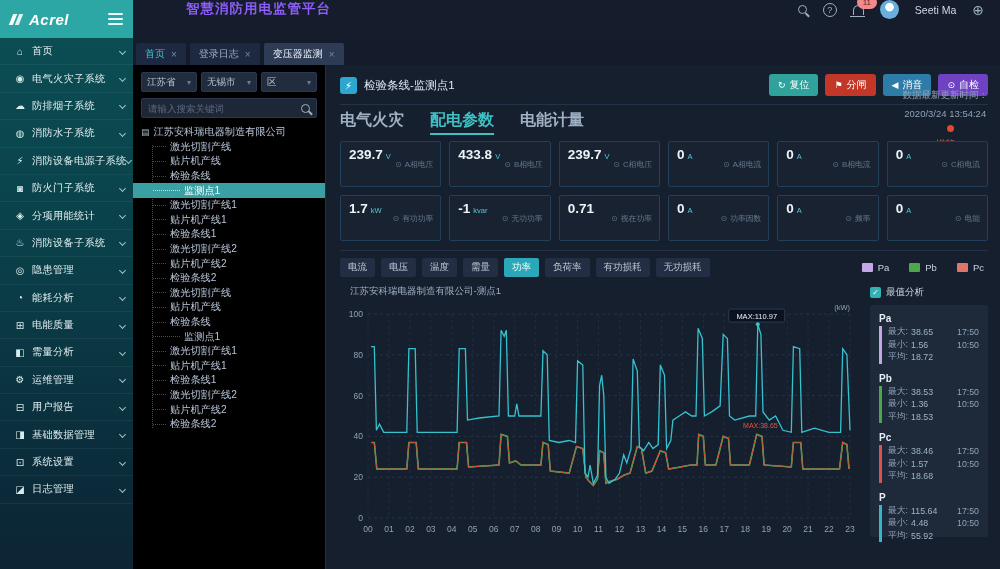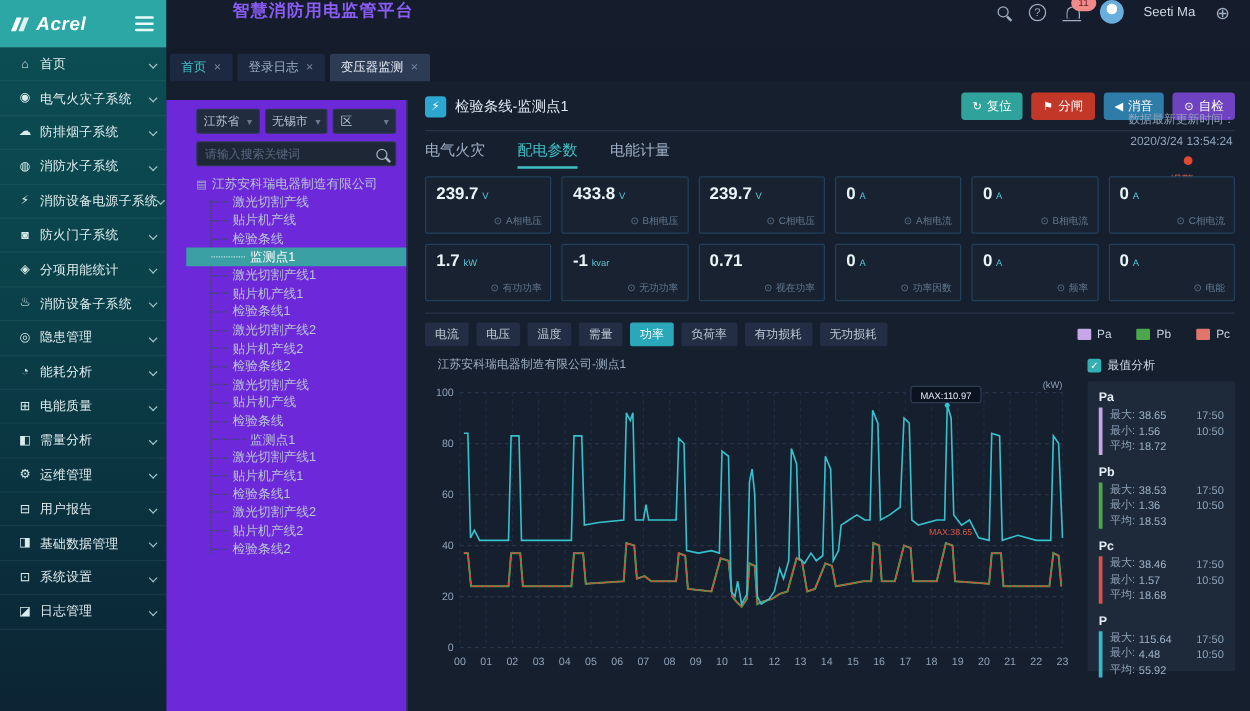--- a/index.html
+++ b/index.html
@@ -43,21 +43,21 @@
   
   .workspace { position:absolute; top:38px; left:133px; right:0; bottom:0; background:#161f2e; }
   .tabstrip { height:27px; display:flex; align-items:flex-end; gap:4px; padding:0 0 0 3px; background:#141c2b; }
   .wtab { height:22px; display:flex; align-items:center; gap:6px; padding:0 9px; font-size:10px;
     background:#1d2940; color:#9fb0c4; border-radius:2px 2px 0 0; cursor:pointer; }
   .wtab .x { color:#7486a0; font-size:10px; }
   .wtab.first { color:#3fc1c4; }
   .wtab.active { background:#2e3b55; color:#e9eff7; }
   .content-row { display:flex; height:504px; }
   
-  .tree-panel { width:193px; flex:0 0 193px; border-right:1px solid #242f45; padding:7px 8px 0 24px; background:#6d28d9;margin-top:15px; }
+  .tree-panel { width:193px; flex:0 0 193px; border-right:1px solid #242f45; padding:7px 8px 0 8px; background:#000000; }
   .selects { display:flex; gap:4px; }
   .sel { flex:1; height:20px; background:#222c3f; border:1px solid #2c3852; border-radius:2px;
     font-size:9.5px; color:#b7c4d4; display:flex; align-items:center; padding:0 5px; cursor:pointer; }
   .sel::after { content:"▾"; margin-left:auto; color:#6b7b93; font-size:8px; }
   .searchbox { margin-top:6px; height:20px; background:#1e2736; border:1px solid #2c3852; border-radius:2px;
     display:flex; align-items:center; padding:0 6px;justify-content:flex-end; }
   .searchbox input { flex:1; background:transparent; border:none; outline:none; color:#b7c4d4; font-size:9.5px;
     font-family:inherit; }
   .searchbox input::placeholder { color:#596880; }
   .tree { margin-top:7px; position:relative; font-size:10.2px; }
@@ -74,29 +74,29 @@
   .detail-header { height:28px; display:flex; align-items:center; }
   .dh-icon { width:17px; height:17px; background:#2da7d0; border-radius:3px; color:#fff; font-size:10px;
     display:flex; align-items:center; justify-content:center; margin-right:7px; }
   .dh-title { font-size:11.5px; color:#dfe8f2; }
   .dh-buttons { margin-left:auto; display:flex; gap:7px; }
   .btn { height:22px; border:none; border-radius:3px; color:#fff; font-size:10px; padding:0 9px;
     display:flex; align-items:center; gap:4px; cursor:pointer; font-family:inherit; }
   .btn .bic { font-size:9px; }
   .divider { border-top:1px solid #263248; margin-top:5px; }
   .detail-tabs { height:30px; display:flex; align-items:center; gap:26px; }
-  .dtab { font-size:12px; color:#9fb0c4; height:30px; display:flex; align-items:center; cursor:pointer; position:relative; }
+  .dtab { font-size:16px; color:#9fb0c4; height:30px; display:flex; align-items:center; cursor:pointer; position:relative;font-weight:bold; }
   .dtab.active { color:#3fc1c4; }
   .dtab.active::after { content:""; position:absolute; left:0; right:0; bottom:0; height:2px; background:#3fc1c4; }
   .dt-right { margin-left:auto; display:flex; align-items:center; gap:6px; font-size:9.5px; color:#8fa2b8;flex-direction:column; }
   .alarm-dot { width:7px; height:7px; border-radius:50%; background:#e0482f; margin-left:10px; }
   .alarm-txt { color:#d8604f; }
   .cards { margin-top:6px; display:grid; grid-template-columns:repeat(6,1fr); gap:8px; }
   .card { height:46px; background:#192231; border:1px solid #23405a; border-radius:2px; padding:5px 7px 4px 8px;
-    display:flex; flex-direction:column; justify-content:space-between; }
+    display:flex; flex-direction:row; justify-content:space-between; }
   .cv-line { display:flex; align-items:baseline; gap:3px; }
   .cv { font-size:13.5px; font-weight:bold; color:#e9f5f8; }
   .cu { font-size:7.5px; color:#57c7d4; }
   .cl-line { display:flex; justify-content:flex-end; align-items:center; gap:3px; font-size:7.8px; color:#63788d; }
   .cl-dot { font-size:8px; color:#5a7186; }
   .chart-section { margin-top:9px; border-top:1px solid #263248; padding-top:7px; }
   .chip-row { display:flex; align-items:center; gap:6px; }
   .chip { font-size:9.5px; color:#c0ccd8; background:#232e44; padding:3px 8px; border-radius:2px; cursor:pointer; }
   .chip.active { background:#2aa7b8; color:#fff; }
   .legend { margin-left:auto; display:flex; gap:20px; padding-right:4px; }

